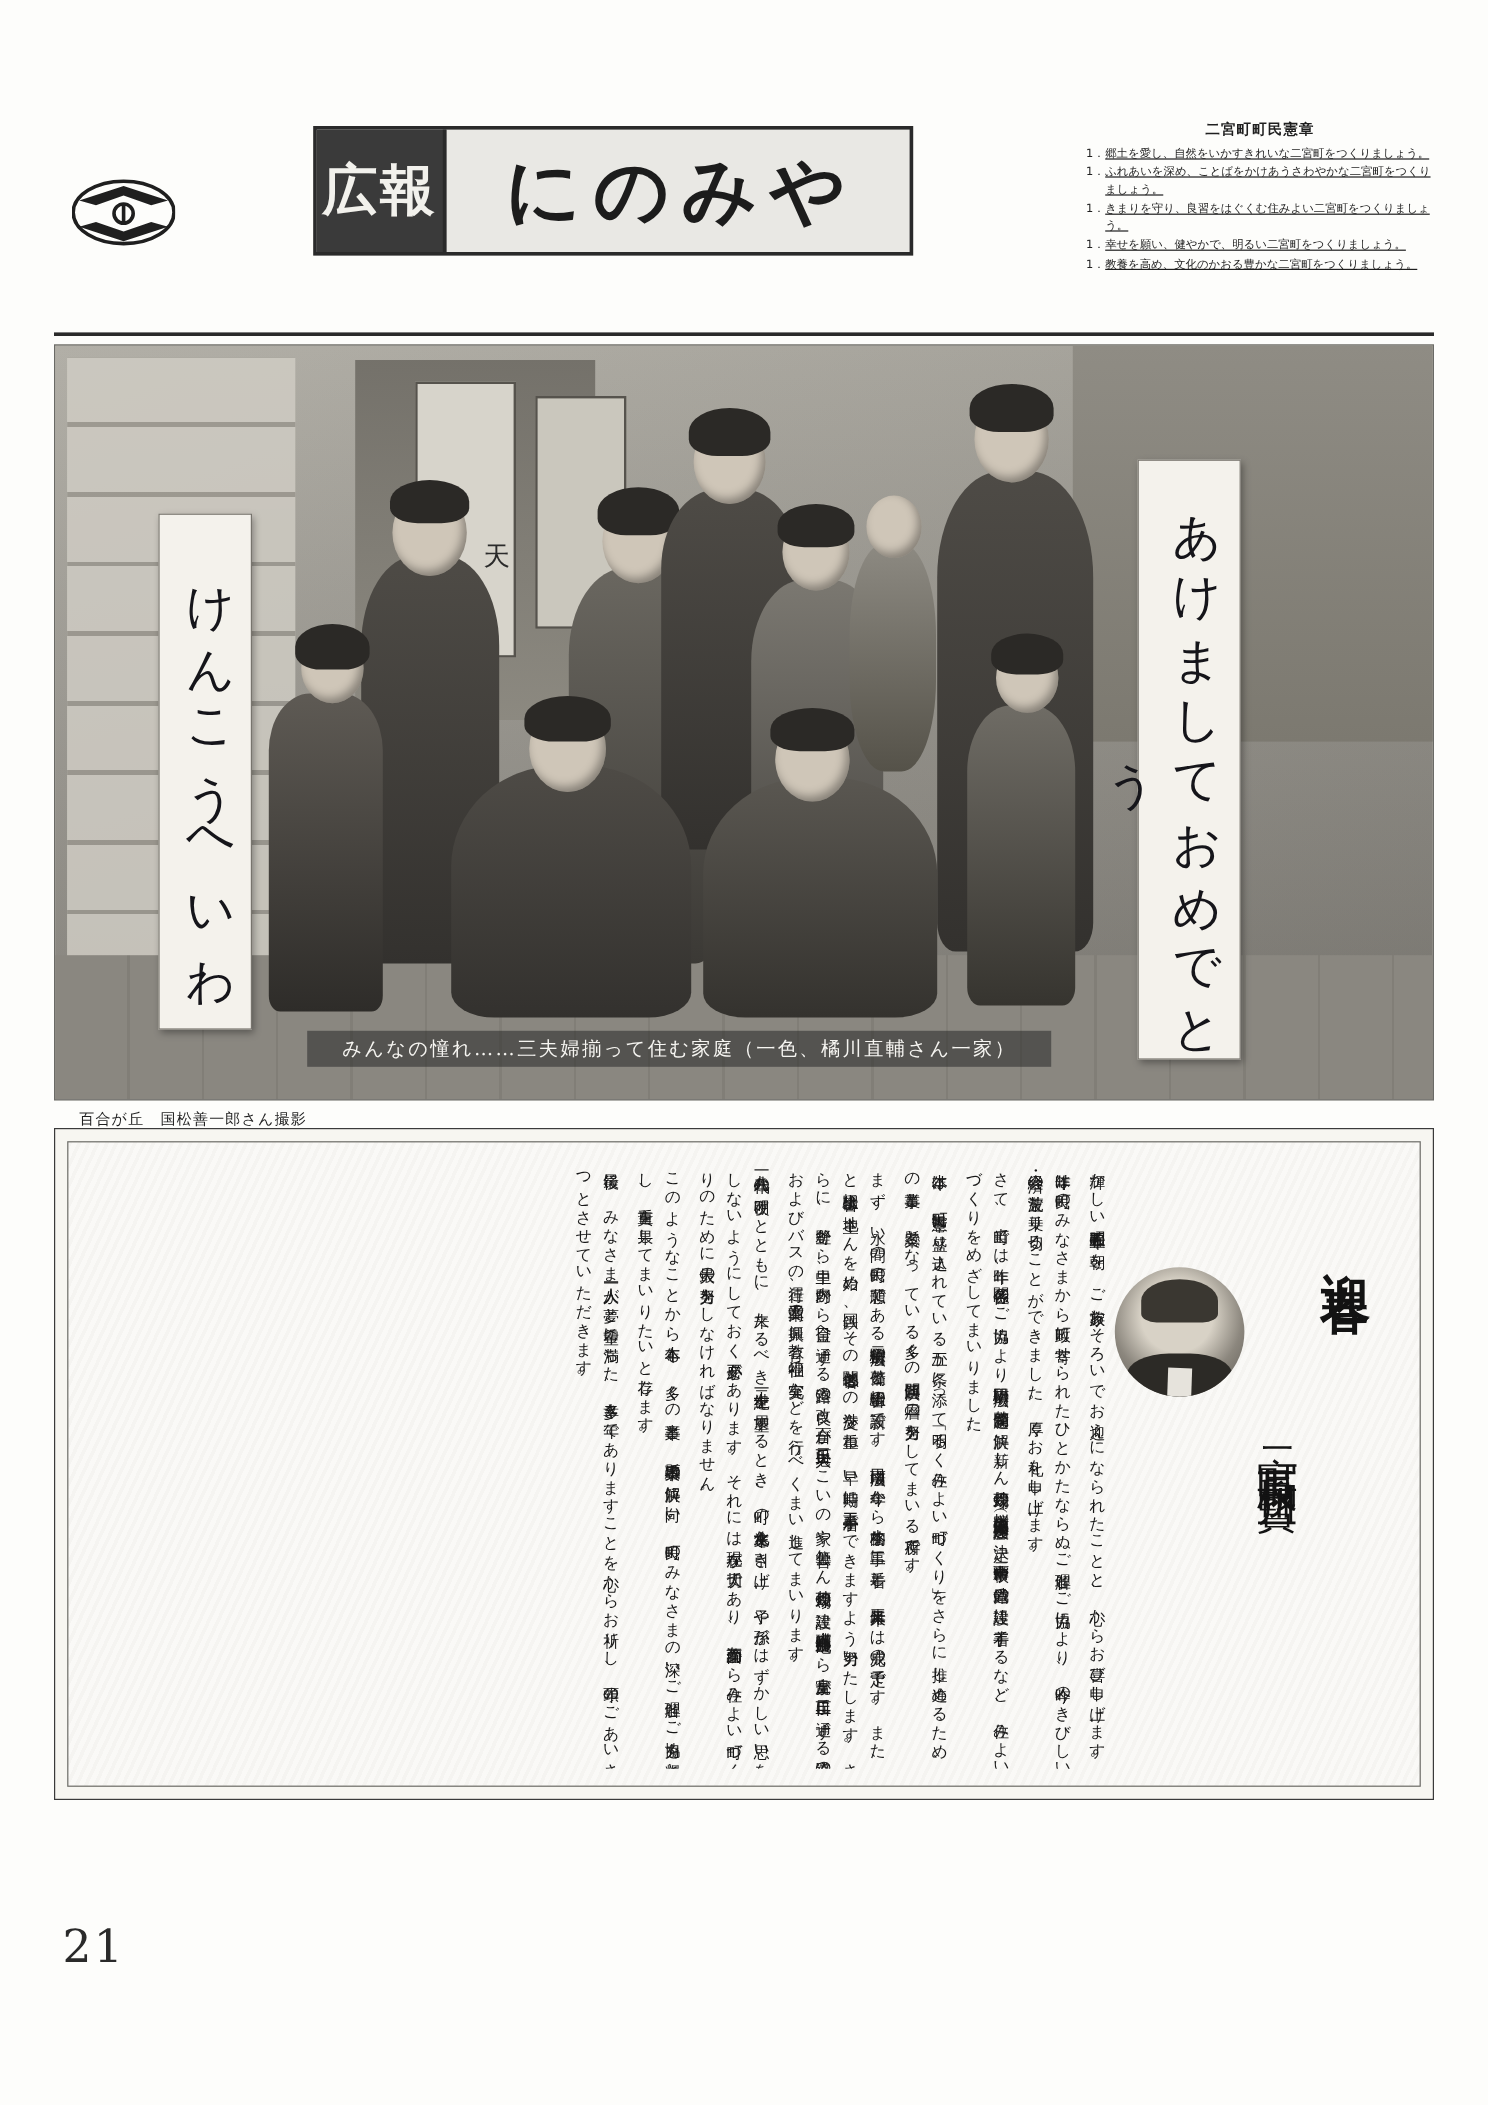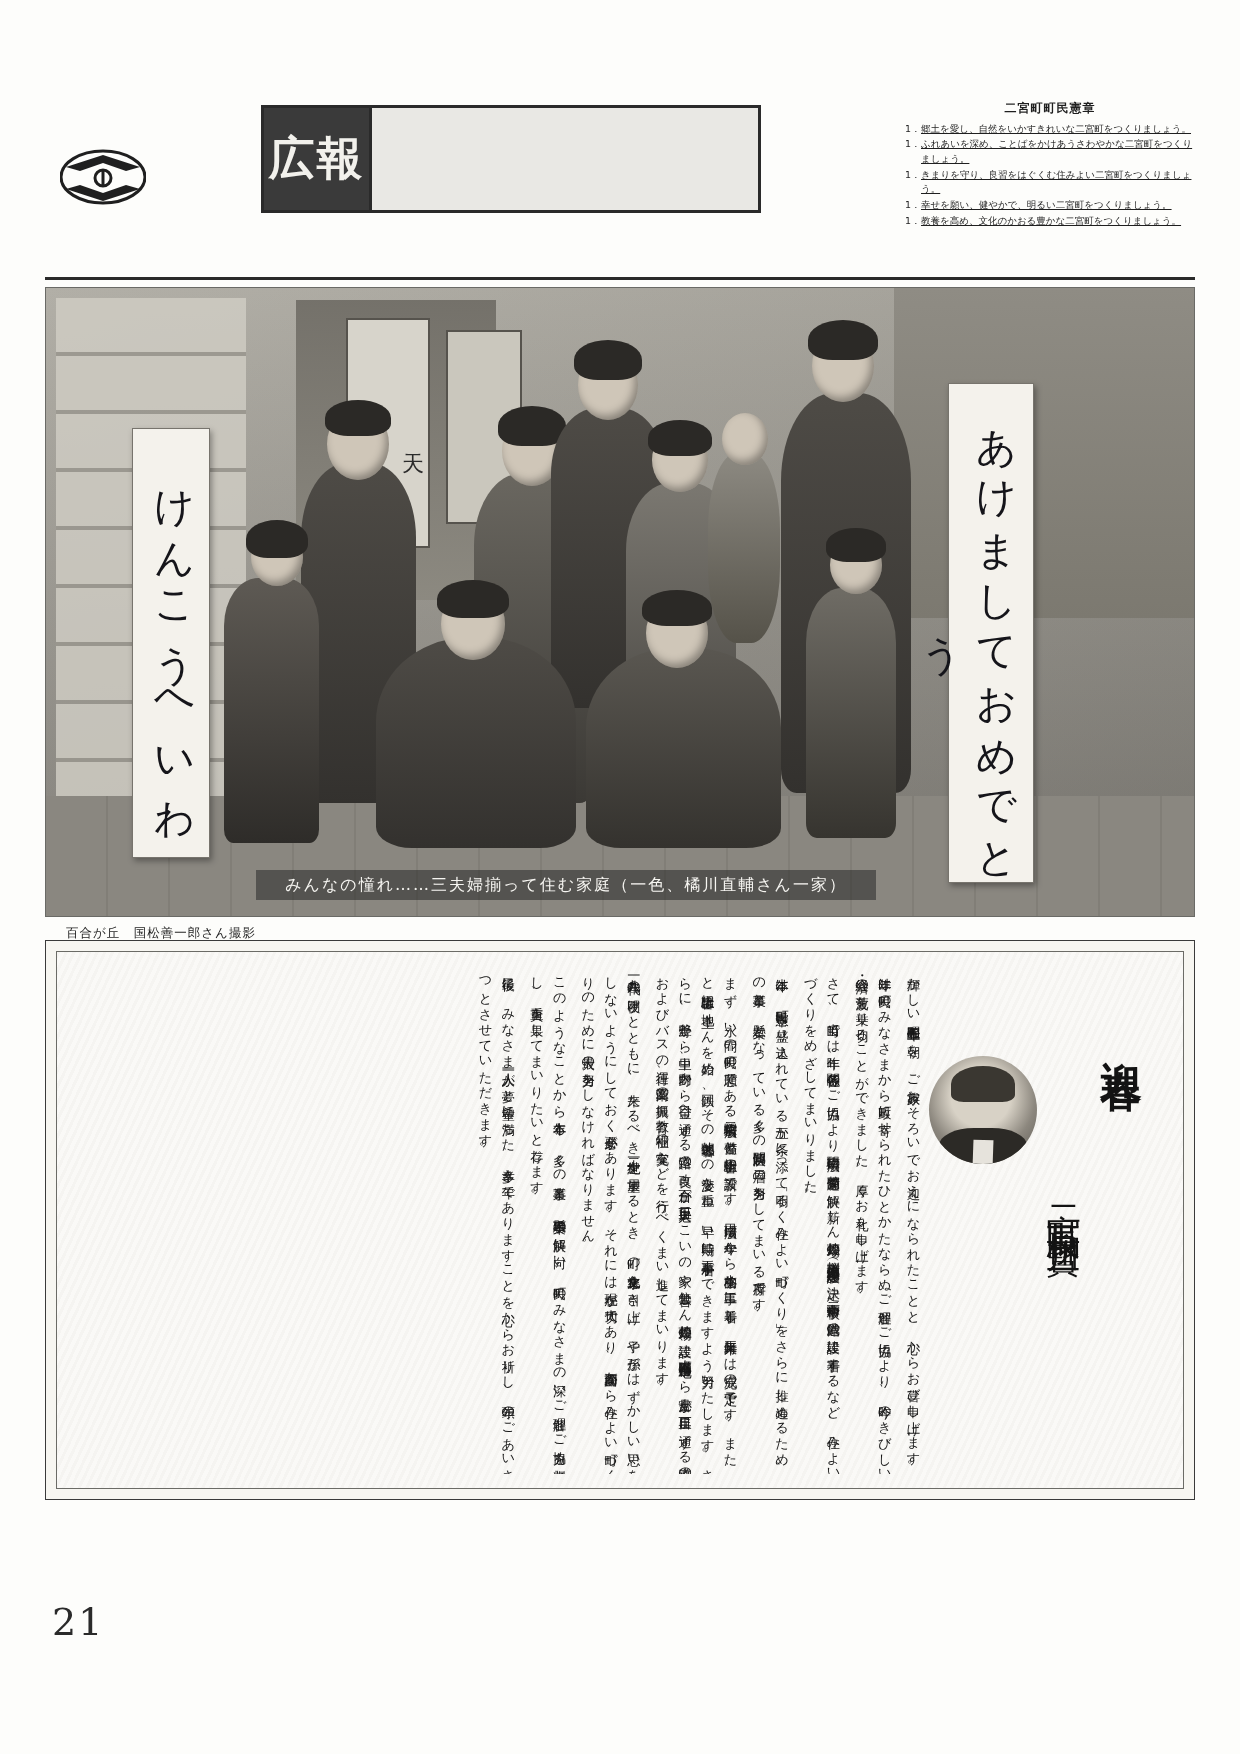--- a/index.html
+++ b/index.html
@@ -262,21 +262,21 @@
     box-shadow: inset -3px -4px 8px rgba(0,0,0,.35);
   }
   .hair {
     position: absolute;
     border-radius: 50% 50% 35% 35%;
     background: #2b2926;
   }
   .caption-strip {
     position: absolute;
     left: 210px;
-    bottom: 16px;
+    bottom: 27px;
     width: 620px;
     height: 30px;
     background: rgba(40,40,40,0.55);
     color: #f6f5f1;
     font-family: "DejaVu Serif", serif;
     font-size: 16px;
     display: flex;
     align-items: center;
     justify-content: center;
     letter-spacing: 2px;
@@ -420,20 +420,21 @@
         <ellipse cx="43" cy="32" rx="42" ry="26" fill="none" stroke="#1f1f1f" stroke-width="3"></ellipse>
         <path d="M6 22 L43 10 L80 22 L66 26 L43 18 L20 26 Z" fill="#1f1f1f"></path>
         <path d="M6 44 L43 56 L80 44 L66 40 L43 48 L20 40 Z" fill="#1f1f1f"></path>
         <circle cx="43" cy="33" r="8" fill="none" stroke="#1f1f1f" stroke-width="3"></circle>
         <path d="M43 25 L43 41" stroke="#1f1f1f" stroke-width="3"></path>
       </svg>
     </div>
 
     <div class="title-box">
       <div class="title-kouhou">広報</div>
+      <div class="title-name">にのみや</div>
     </div>
 
     <div class="charter">
       <div class="charter-title">二宮町町民憲章</div>
 
       <div class="charter-item">
         <div class="charter-num">1．</div>
         <div class="charter-text">郷土を愛し、自然をいかすきれいな二宮町をつくりましょう。</div>
       </div>
       <div class="charter-item">

